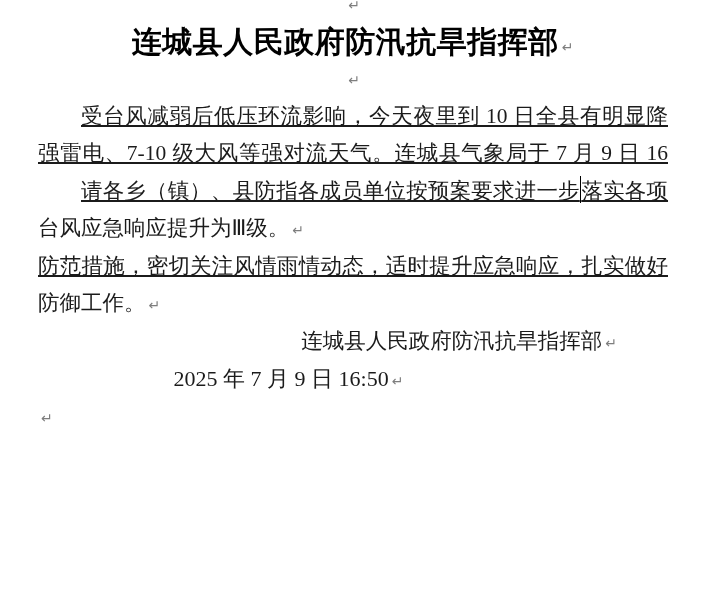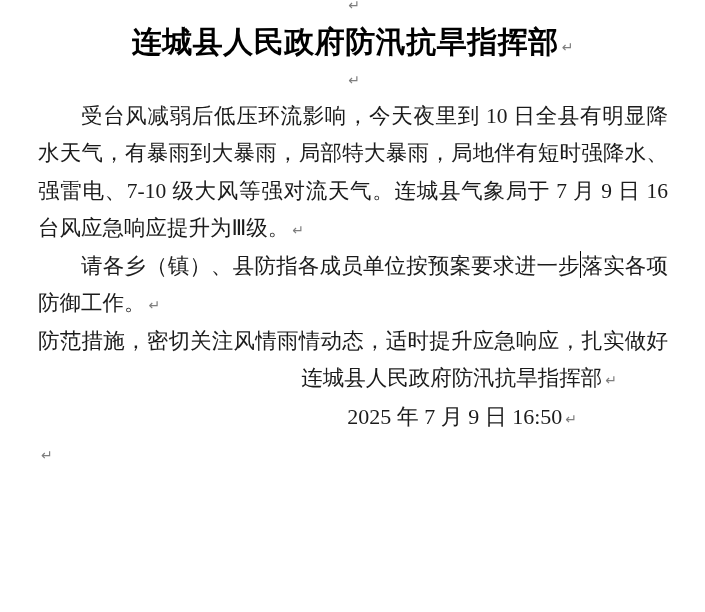--- a/index.html
+++ b/index.html
@@ -10,56 +10,55 @@
     overflow:hidden;
     font-family:"Liberation Serif", serif;
     color:#1b1b1b;
     cursor:text;
   }
   .doc { position:absolute; top:-15px; left:0; width:705px; }
   .line { height:37.5px; line-height:37.5px; font-size:21.5px; white-space:normal; }
   .center { text-align:center; }
   .title-line { font-size:30px; font-weight:bold; color:#000000; letter-spacing:0.5px; }
   .body-line { margin-left:38px; margin-right:37px; }
-  .just { text-align:justify; text-align-last:justify; }
+  .just { text-align:justify; text-align-last:justify;text-decoration:underline; }
   .indent { text-indent:43px; }
   .sig-line { text-align:right; padding-right:88px; }
-  .date-line { text-align:right; padding-right:128px; font-size:22px; }
+  .date-line { text-align:center; padding-right:128px; font-size:22px; }
   .mark { color:#7e7e7e; font-size:14px; padding-left:3px; font-weight:normal; letter-spacing:0; }
   .caret { display:inline-block; width:1.5px; height:27px; background:#000000; vertical-align:-5px; }
 </style>
 </head>
 <body>
 
 <div class="page">
   <div class="doc">
 
     <div class="line center"><span></span><span class="mark">↵</span></div>
 
     <div class="line center title-line"><span>连城县人民政府防汛抗旱指挥部</span><span class="mark">↵</span></div>
 
 
     <div class="line center"><span></span><span class="mark">↵</span></div>
 
 
     <div class="line body-line just indent"><span>受台风减弱后低压环流影响，今天夜里到 10 日全县有明显降</span></div>
 
-    <div class="line body-line just"><span>水天气，有暴雨到大暴雨，局部特大暴雨，局地伴有短时强降水、</span></div>
 
     <div class="line body-line just"><span>强雷电、7-10 级大风等强对流天气。连城县气象局于 7 月 9 日 16</span></div>
 
 
 
+    <div class="line body-line just indent"><span>请各乡（镇）、县防指各成员单位按预案要求进一步</span><span class="caret"></span><span>落实各项</span></div>
+
     <div class="line body-line"><span>台风应急响应提升为Ⅲ级。</span><span class="mark">↵</span></div>
 
-    <div class="line body-line just indent"><span>请各乡（镇）、县防指各成员单位按预案要求进一步</span><span class="caret"></span><span>落实各项</span></div>
+    <div class="line body-line just"><span>防范措施，密切关注风情雨情动态，适时提升应急响应，扎实做好</span></div>
 
     <div class="line body-line"><span>防御工作。</span><span class="mark">↵</span></div>
-
-    <div class="line body-line just"><span>防范措施，密切关注风情雨情动态，适时提升应急响应，扎实做好</span></div>
 
     <div class="line sig-line"><span>连城县人民政府防汛抗旱指挥部</span><span class="mark">↵</span></div>
 
     <div class="line date-line"><span>2025 年 7 月 9 日 16:50</span><span class="mark">↵</span></div>
 
     <div class="line body-line"><span></span><span class="mark">↵</span></div>
 
   </div>
 </div>
 

